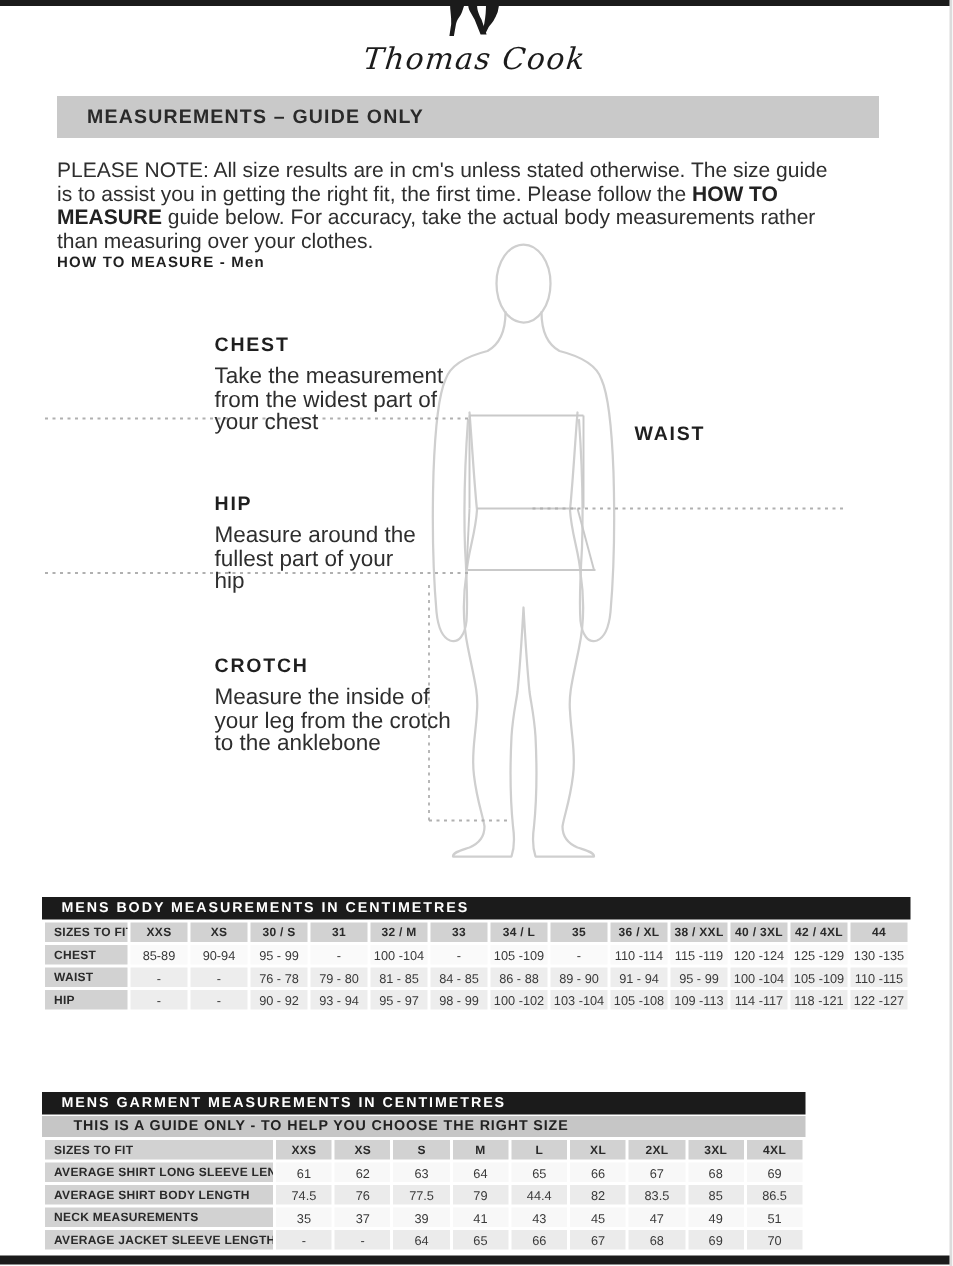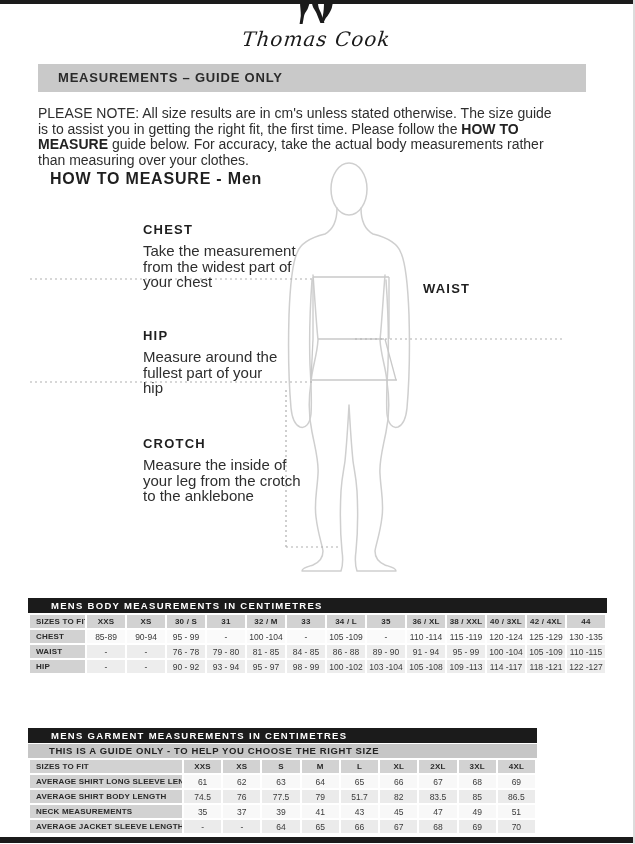--- a/index.html
+++ b/index.html
@@ -21,40 +21,40 @@
   .title-band{
     position:absolute; top:64px; left:38px; width:548px; height:28px;
     background:#c9c9c9; line-height:28px; padding-left:20px; box-sizing:border-box;
     font-weight:bold; font-size:13px; letter-spacing:.8px; color:#2a2a2a;
   }
 
   .note{position:absolute; top:106px; left:38px; width:522px; font-size:14px; line-height:15.5px; margin:0; color:#2e2e2e;}
   .note b{color:#222;}
 
   .htm-heading{
-    position:absolute; top:170px; left:50px; margin:0;
-    font-size:16px; font-weight:bold; letter-spacing:.8px; color:#1f1f1f;
+    position:absolute; top:170px; left:38px; margin:0;
+    font-size:10px; font-weight:bold; letter-spacing:.8px; color:#1f1f1f;
   }
 
   .diagram{position:absolute; top:160px; left:0; width:635px; height:438px;}
   .diagram svg{position:absolute; top:0; left:0;}
   .mp{position:absolute;}
   .mp h3{margin:0 0 6px 0; font-size:13px; font-weight:bold; letter-spacing:1.2px; color:#1f1f1f;}
   .mp p{margin:0; font-size:15px; line-height:15.5px; color:#2e2e2e;}
   .mp-chest{left:143px; top:62px;} .mp-chest p{width:170px;}
   .mp-waist{left:423px; top:121px;} .mp-waist p{width:178px;}
   .mp-hip{left:143px; top:168px;}  .mp-hip p{width:140px;}
   .mp-crotch{left:143px; top:276px;} .mp-crotch p{width:165px;}
 
   .tblock{position:absolute; left:28px;}
   .tblock.t1{top:598px; width:579px;}
   .tblock.t2{top:728px; width:509px;}
   .tbar{
     background:#1b1b1b; color:#fff; font-weight:bold; font-size:9.5px;
-    letter-spacing:1.3px; height:15px; line-height:15px; padding-left:23px;
+    letter-spacing:1.3px; height:15px; line-height:15px; padding-left:13px;
   }
   .tsub{
     background:#c6c6c6; color:#222; font-weight:bold; font-size:9.5px;
     letter-spacing:.6px; height:14px; line-height:14px; padding-left:21px; margin-top:1px;
   }
   table{border-collapse:separate; border-spacing:2px; table-layout:fixed; width:100%; margin-top:0;}
   th,td{height:13px; padding:0; text-align:center; vertical-align:middle; overflow:hidden; white-space:nowrap;}
   thead th{background:#d2d2d2; font-size:8px; font-weight:bold; color:#2a2a2a; letter-spacing:.2px;}
   th.lbl{text-align:left; padding-left:6px;}
   tbody th{background:#d2d2d2; font-size:8px; font-weight:bold; color:#2a2a2a; letter-spacing:.2px;}
@@ -243,21 +243,21 @@
             <td>67</td>
             <td>68</td>
             <td>69</td>
           </tr>
           <tr>
             <th class="lbl">AVERAGE SHIRT BODY LENGTH</th>
             <td>74.5</td>
             <td>76</td>
             <td>77.5</td>
             <td>79</td>
-            <td>51.7</td>
+            <td>44.4</td>
             <td>82</td>
             <td>83.5</td>
             <td>85</td>
             <td>86.5</td>
           </tr>
           <tr>
             <th class="lbl">NECK MEASUREMENTS</th>
             <td>35</td>
             <td>37</td>
             <td>39</td>

